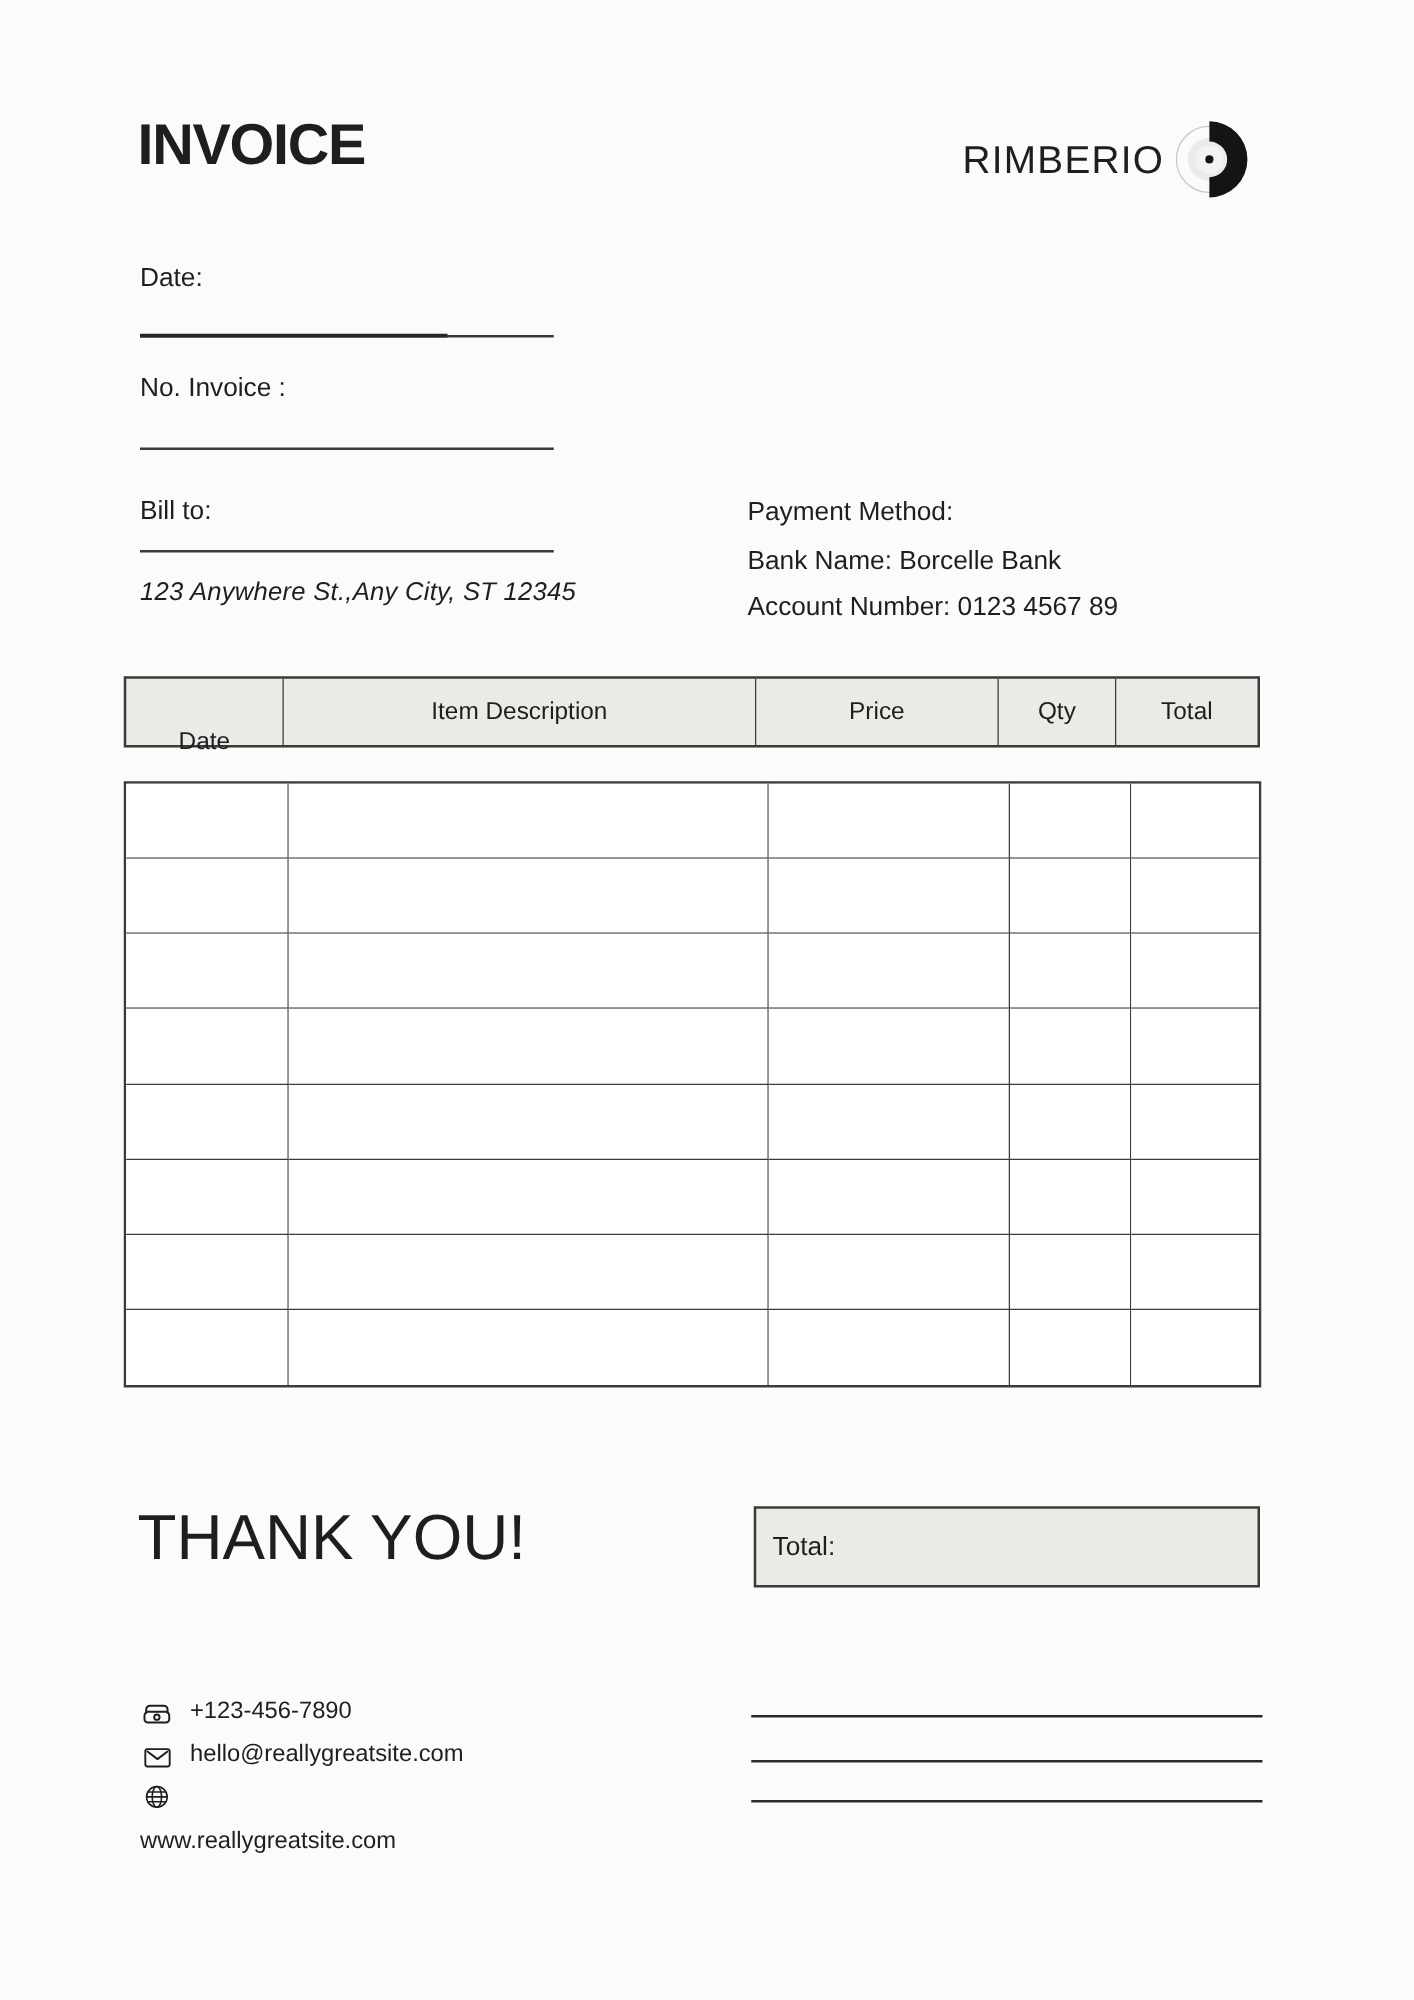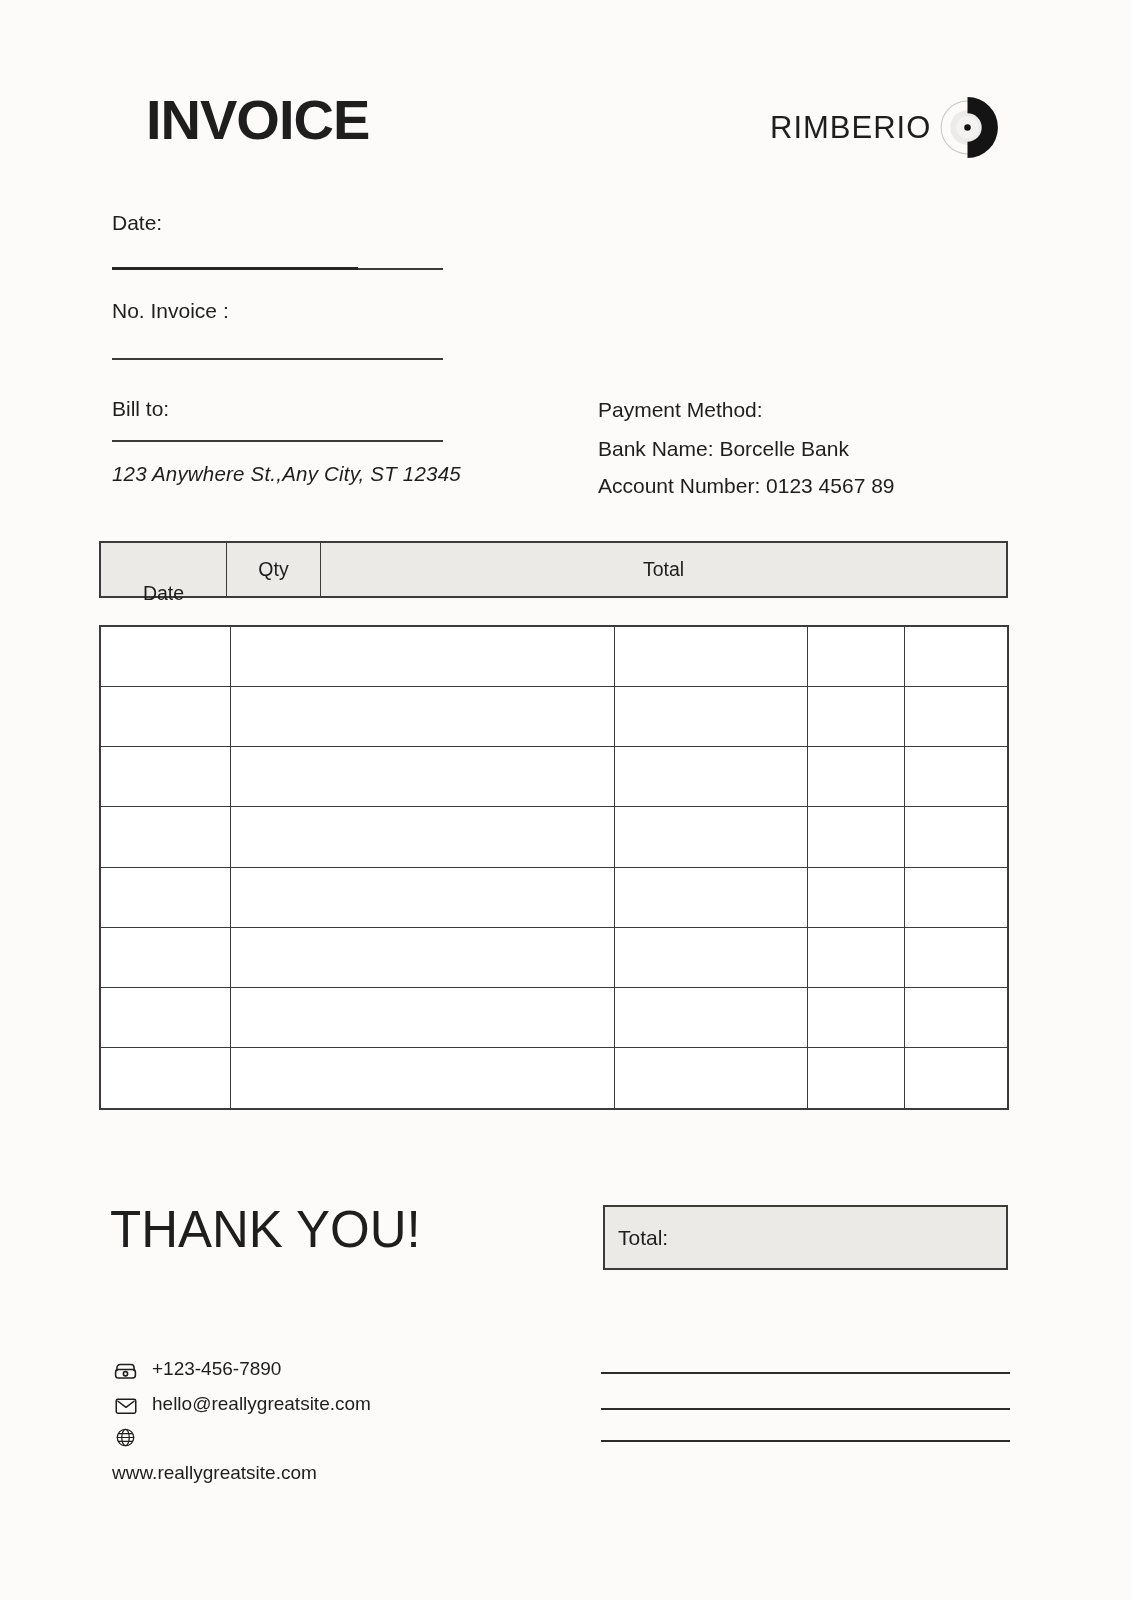--- a/index.html
+++ b/index.html
@@ -9,21 +9,21 @@
     font-family:"Liberation Sans", sans-serif;
     color:#1e1e1e;
     position:relative;
     overflow:hidden;
   }
   .abs{position:absolute;}
 
   
   .invoice-title{
     left:110px;top:92px;
-    font-size:56px;font-weight:700;letter-spacing:-1px;line-height:1;margin-left:36px;
+    font-size:46px;font-weight:700;letter-spacing:-1px;line-height:1;
   }
   .brand-name{
     left:770px;top:111px;width:155px;
     font-size:31px;font-weight:400;letter-spacing:1px;line-height:1.1;
     text-align:left;white-space:nowrap;
   }
   .brand-logo{left:934px;top:94px;width:67px;height:67px;}
 
   
   .label{font-size:21px;line-height:1.2;}
@@ -131,20 +131,22 @@
 <div class="abs label lbl-bill-to">Bill to:</div>
 <div class="abs field-line line-bill-to"></div>
 <div class="abs bill-address">123 Anywhere St.,Any City, ST 12345</div>
 
 <div class="abs label pay-label">Payment Method:</div>
 <div class="abs label pay-bank">Bank Name: Borcelle Bank</div>
 <div class="abs label pay-account">Account Number: 0123 4567 89</div>
 
 <div class="abs table-header">
   <div class="th-cell hc0">Date</div>
+  <div class="th-cell hc1">Item Description</div>
+  <div class="th-cell hc2">Price</div>
   <div class="th-cell hc3">Qty</div>
   <div class="th-cell hc4">Total</div>
 </div>
 
 <div class="abs table-body">
     <div class="body-cell"></div>
     <div class="body-cell"></div>
     <div class="body-cell"></div>
     <div class="body-cell"></div>
     <div class="body-cell"></div>

